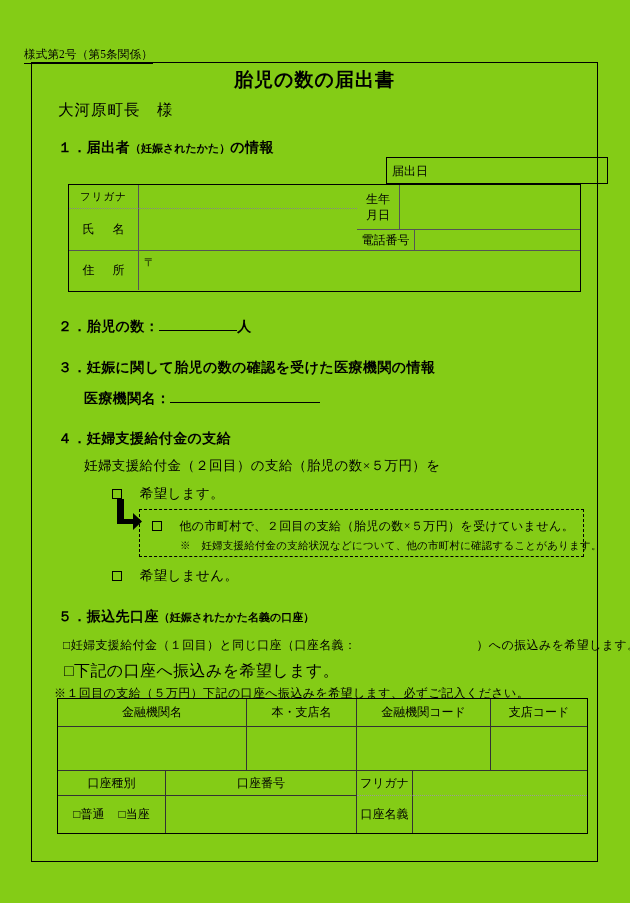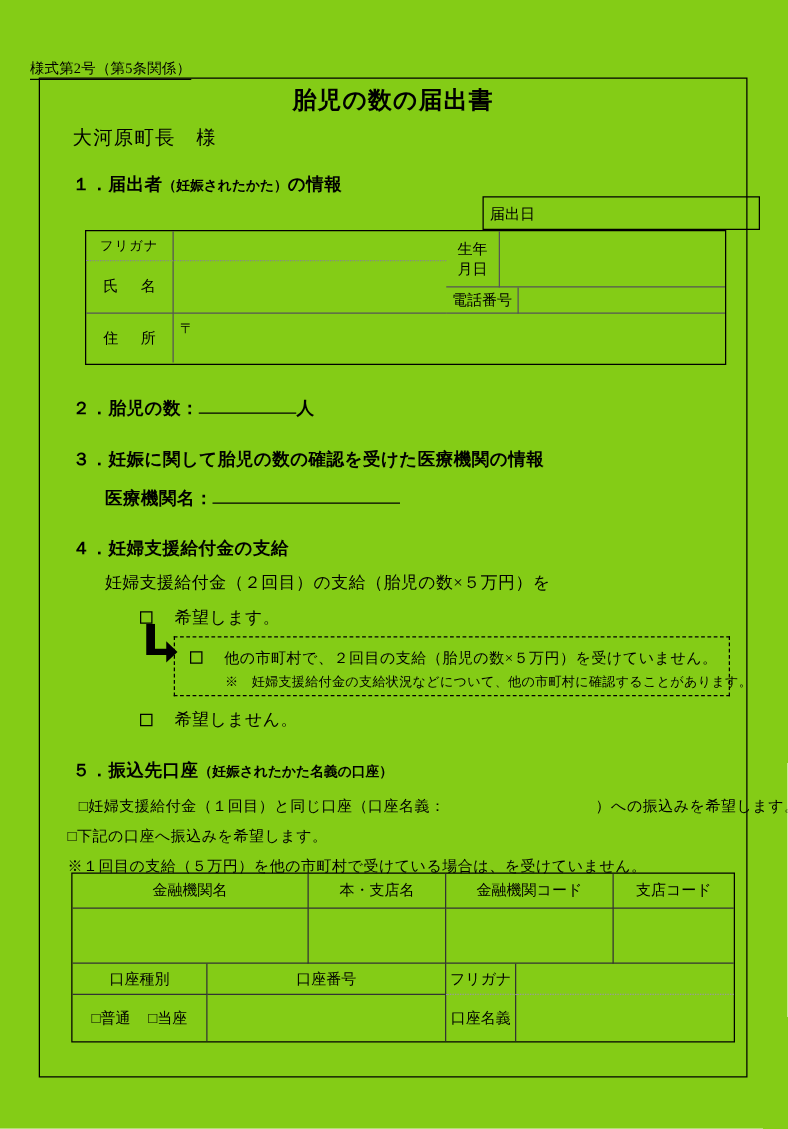--- a/index.html
+++ b/index.html
@@ -265,22 +265,22 @@
       <span style="padding-left:14px;">希望しません。</span>
     </div>
 
     <div class="sec-head" style="left:26px; top:545px;">
       <span>５．振込先口座</span><span class="sub">（妊娠されたかた名義の口座）</span>
     </div>
 
     <div class="plain" style="left:31px; top:574px; font-size:12px;">
       <span>□妊婦支援給付金（１回目）と同じ口座（口座名義：</span><span style="display:inline-block; width:120px;"></span><span>）への振込みを希望します。</span>
     </div>
-    <div class="plain" style="left:22px; top:598px; font-size:12px;">□下記の口座へ振込みを希望します。</div>
-    <div class="plain" style="left:22px; top:622px; font-size:12px;">※１回目の支給（５万円）を他の市町村で受けている場合は、を受けていません。</div>
+    <div class="plain" style="left:32px; top:598px; font-size:16px;">□下記の口座へ振込みを希望します。</div>
+    <div class="plain" style="left:22px; top:622px; font-size:12px;">※１回目の支給（５万円）下記の口座へ振込みを希望します、必ずご記入ください。</div>
 
   </div>
 
   <div class="notify-date-box">
     <div class="lbl">届出日</div>
   </div>
 
   <div class="person-table">
 
     <div class="pt-cell pt-label bd-r bd-b-dot" style="left:0; top:0; width:70px; height:24px;">

